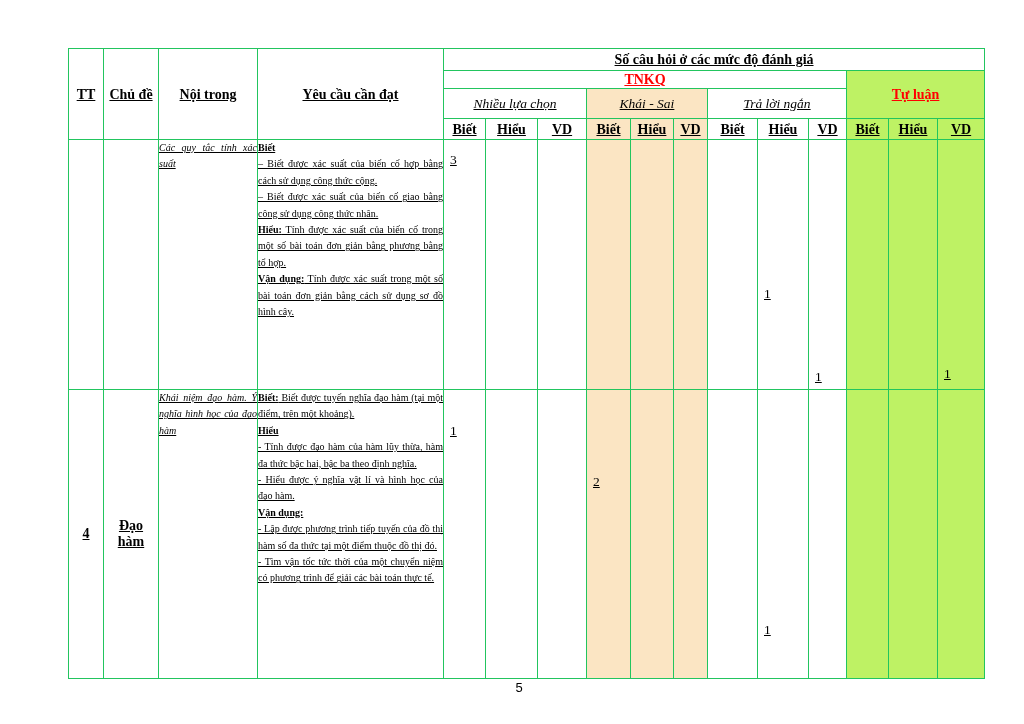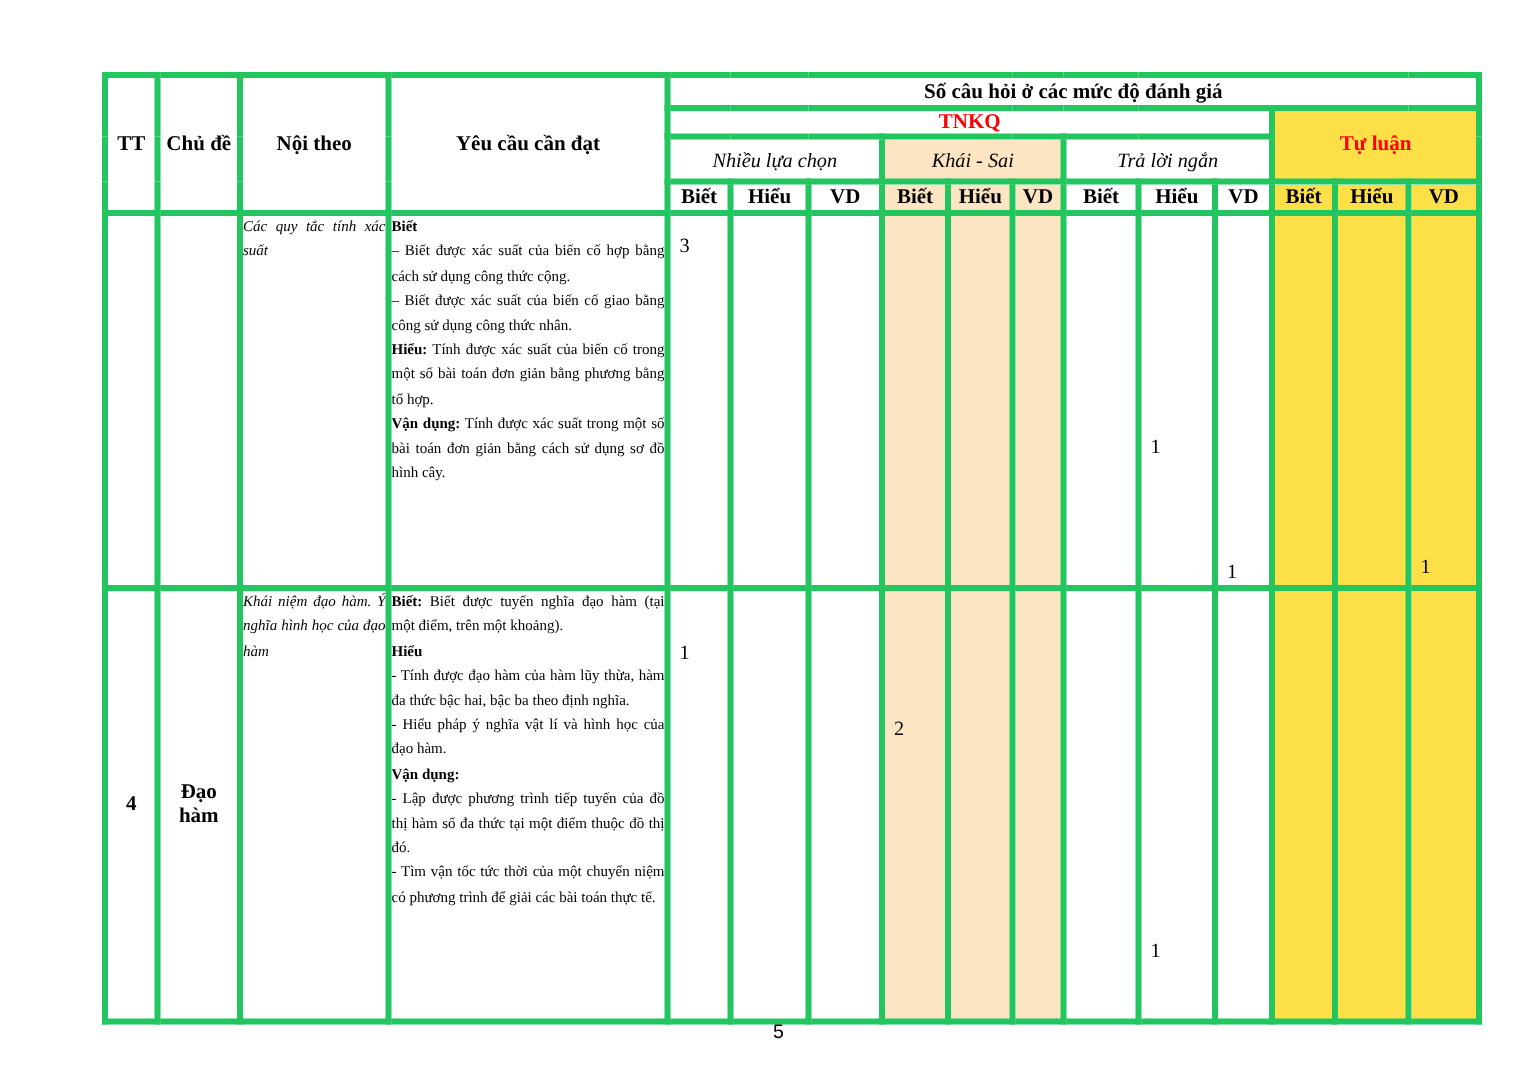--- a/index.html
+++ b/index.html
@@ -12,42 +12,43 @@
     overflow: hidden;
   }
   .doc-table {
     position: absolute;
     left: 68px; top: 48px;
     width: 917px;
     border-collapse: collapse;
     table-layout: fixed;
   }
   .doc-table td {
-    border: 4px solid #22c55e;
+    border: 1px solid #22c55e;
     padding: 0;
     overflow: hidden;
+    text-decoration: underline;
   }
   
   tr.rA td { height: 22px; }
   tr.rB td { height: 18px; }
   tr.rC td { height: 30px; }
   tr.rD td { height: 21px; }
   tr.r1 > td { height: 250px; }
   tr.r2 > td { height: 289px; }
   .hdr {
     font-weight: bold;
     text-align: center;
     vertical-align: middle;
     font-size: 14px;
     line-height: 15px;
   }
   .red { color: #ff0000; }
   .it { font-style: italic; font-weight: normal; font-size: 13.5px; }
   .orange { background: #fbe5c3; }
-  .green { background: #fde047; }
+  .green { background: #bef264; }
   .body-cell {
     vertical-align: top;
     font-size: 10px;
     line-height: 16.4px;
     text-align: justify;
     padding: 1px 4px 2px 4px;
   }
   .body-cell p { margin: 0; }
   .noidung { font-style: italic; }
   .center-cell {
@@ -92,21 +93,21 @@
       <col style="width:38px">
     <col style="width:42px">
       <col style="width:49px">
       <col style="width:47px">
   </colgroup>
 
   <tbody>
       <tr class="rA">
     <td class="hdr" rowspan="4">TT</td>
     <td class="hdr" rowspan="4">Chủ đề</td>
-    <td class="hdr" rowspan="4">Nội theo</td>
+    <td class="hdr" rowspan="4">Nội trong</td>
     <td class="hdr" rowspan="4">Yêu cầu cần đạt</td>
     <td class="hdr" colspan="12">Số câu hỏi ở các mức độ đánh giá</td>
   </tr>
 
   <tr class="rB">
     <td class="hdr red" colspan="9">TNKQ</td>
     <td class="hdr red green" colspan="3" rowspan="2">Tự luận</td>
   </tr>
 
   <tr class="rC">
@@ -180,21 +181,21 @@
   </tr>
 
   <tr class="r2">
     <td class="center-cell">4</td>
     <td class="center-cell">Đạo hàm</td>
     <td class="body-cell noidung">Khái niệm đạo hàm. Ý nghĩa hình học của đạo hàm</td>
     <td class="body-cell">
       <p><b>Biết:</b><span> Biết được tuyến nghĩa đạo hàm (tại một điểm, trên một khoảng).</span></p>
       <p><b>Hiểu</b></p>
       <p>- Tính được đạo hàm của hàm lũy thừa, hàm đa thức bậc hai, bậc ba theo định nghĩa.</p>
-      <p>- Hiểu pháp ý nghĩa vật lí và hình học của đạo hàm.</p>
+      <p>- Hiểu được ý nghĩa vật lí và hình học của đạo hàm.</p>
       <p><b>Vận dụng:</b></p>
       <p>- Lập được phương trình tiếp tuyến của đồ thị hàm số đa thức tại một điểm thuộc đồ thị đó.</p>
       <p>- Tìm vận tốc tức thời của một chuyển niệm có phương trình để giải các bài toán thực tế.</p>
     </td>
     <td class="num-cell">
           <div class="numv" style="margin-top:33px">1</div>
         </td>
     <td class="num-cell">
           <div class="numv"></div>
         </td>

